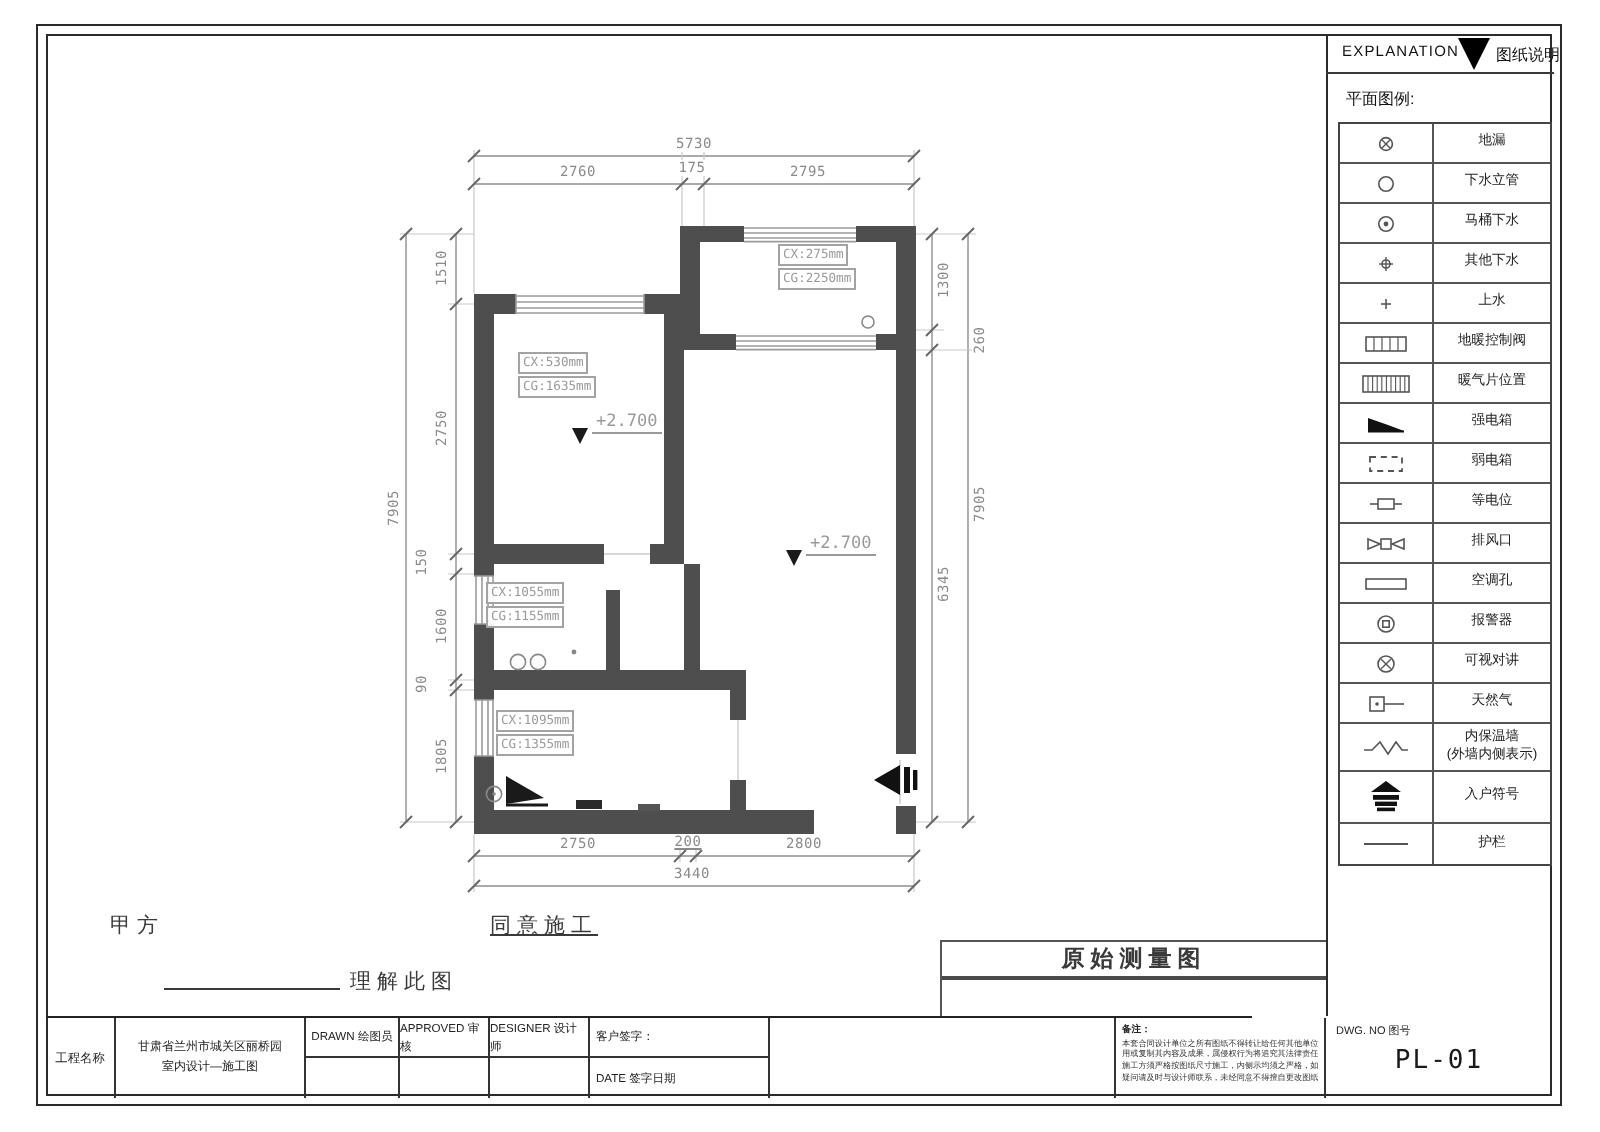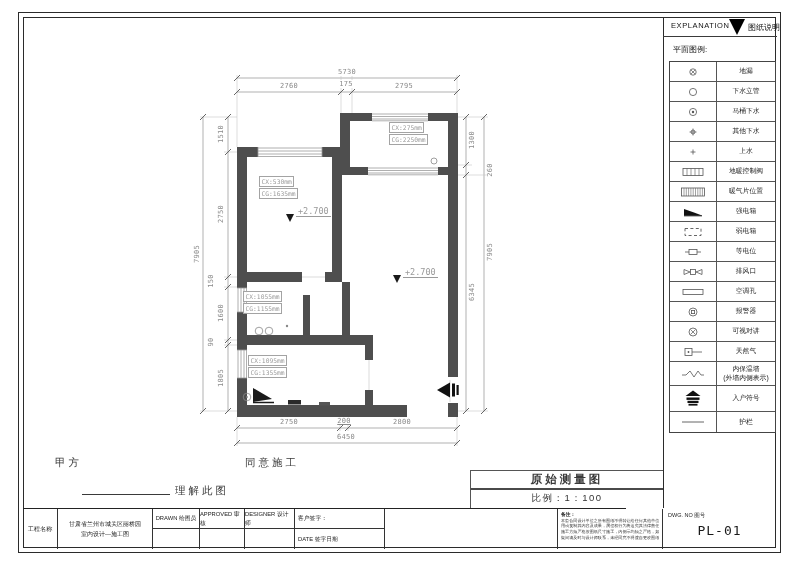--- a/index.html
+++ b/index.html
@@ -173,21 +173,21 @@
       <div class="dim" style="left: 221px; top: 313px; transform: translate(-50%, -50%) rotate(-90deg);">1600</div>
       <div class="dim" style="left: 211px; top: 342px; transform: translate(-50%, -50%) rotate(-90deg);">90</div>
       <div class="dim" style="left: 221px; top: 378px; transform: translate(-50%, -50%) rotate(-90deg);">1805</div>
       <div class="dim" style="left: 472px; top: 140px; transform: translate(-50%, -50%) rotate(-90deg);">1300</div>
       <div class="dim" style="left: 490px; top: 170px; transform: translate(-50%, -50%) rotate(-90deg);">260</div>
       <div class="dim" style="left: 472px; top: 292px; transform: translate(-50%, -50%) rotate(-90deg);">6345</div>
       <div class="dim" style="left: 490px; top: 252px; transform: translate(-50%, -50%) rotate(-90deg);">7905</div>
       <div class="dim" style="left: 289px; top: 422px; transform: translate(-50%, -50%);">2750</div>
       <div class="dim" style="left: 344px; top: 421px; transform: translate(-50%, -50%); text-decoration: underline;">200</div>
       <div class="dim" style="left: 402px; top: 422px; transform: translate(-50%, -50%);">2800</div>
-      <div class="dim" style="left: 346px; top: 437px; transform: translate(-50%, -50%);">6450</div>
+      <div class="dim" style="left: 346px; top: 437px; transform: translate(-50%, -50%);">3440</div>
       <div class="flab" style="left: 259px; top: 176px;">
         <div>CX:530mm</div>
         <div>CG:1635mm</div>
       </div>
       <div class="flab" style="left: 389px; top: 122px;">
         <div>CX:275mm</div>
         <div>CG:2250mm</div>
       </div>
       <div class="flab" style="left: 243px; top: 291px;">
         <div>CX:1055mm</div>
@@ -413,27 +413,26 @@
         </div>
         <div class="lg-lab">
           <div>护栏</div>
         </div>
       </div>
     </div>
 
   <div class="abs drawtitle">
     <div class="dt-row1">原始测量图</div>
     <div class="dt-div"></div>
-    <div class="dt-row2">比例：1：100</div>
   </div>
 
   <div class="ap-text" style="left:55px;">甲方</div>
   <div class="abs ap-line"></div>
   <div class="ap-text" style="left:175px;margin-top:28px;">理解此图</div>
-  <div class="ap-text" style="left:245px;">同意施工</div>
+  <div class="ap-text" style="left:245px;text-decoration:underline;">同意施工</div>
 
   <div class="abs tb">
     <div class="tb-cell tb-center" style="left:0;width:35px;font-size:6.2px;">工程名称</div>
     <div class="tb-cell tb-center" style="left:35px;width:95px;">
       <div class="proj-name">
         <div>甘肃省兰州市城关区丽桥园</div>
         <div>室内设计—施工图</div>
       </div>
     </div>
     <div class="tb-cell tb-split" style="left:130px;width:47px;">

